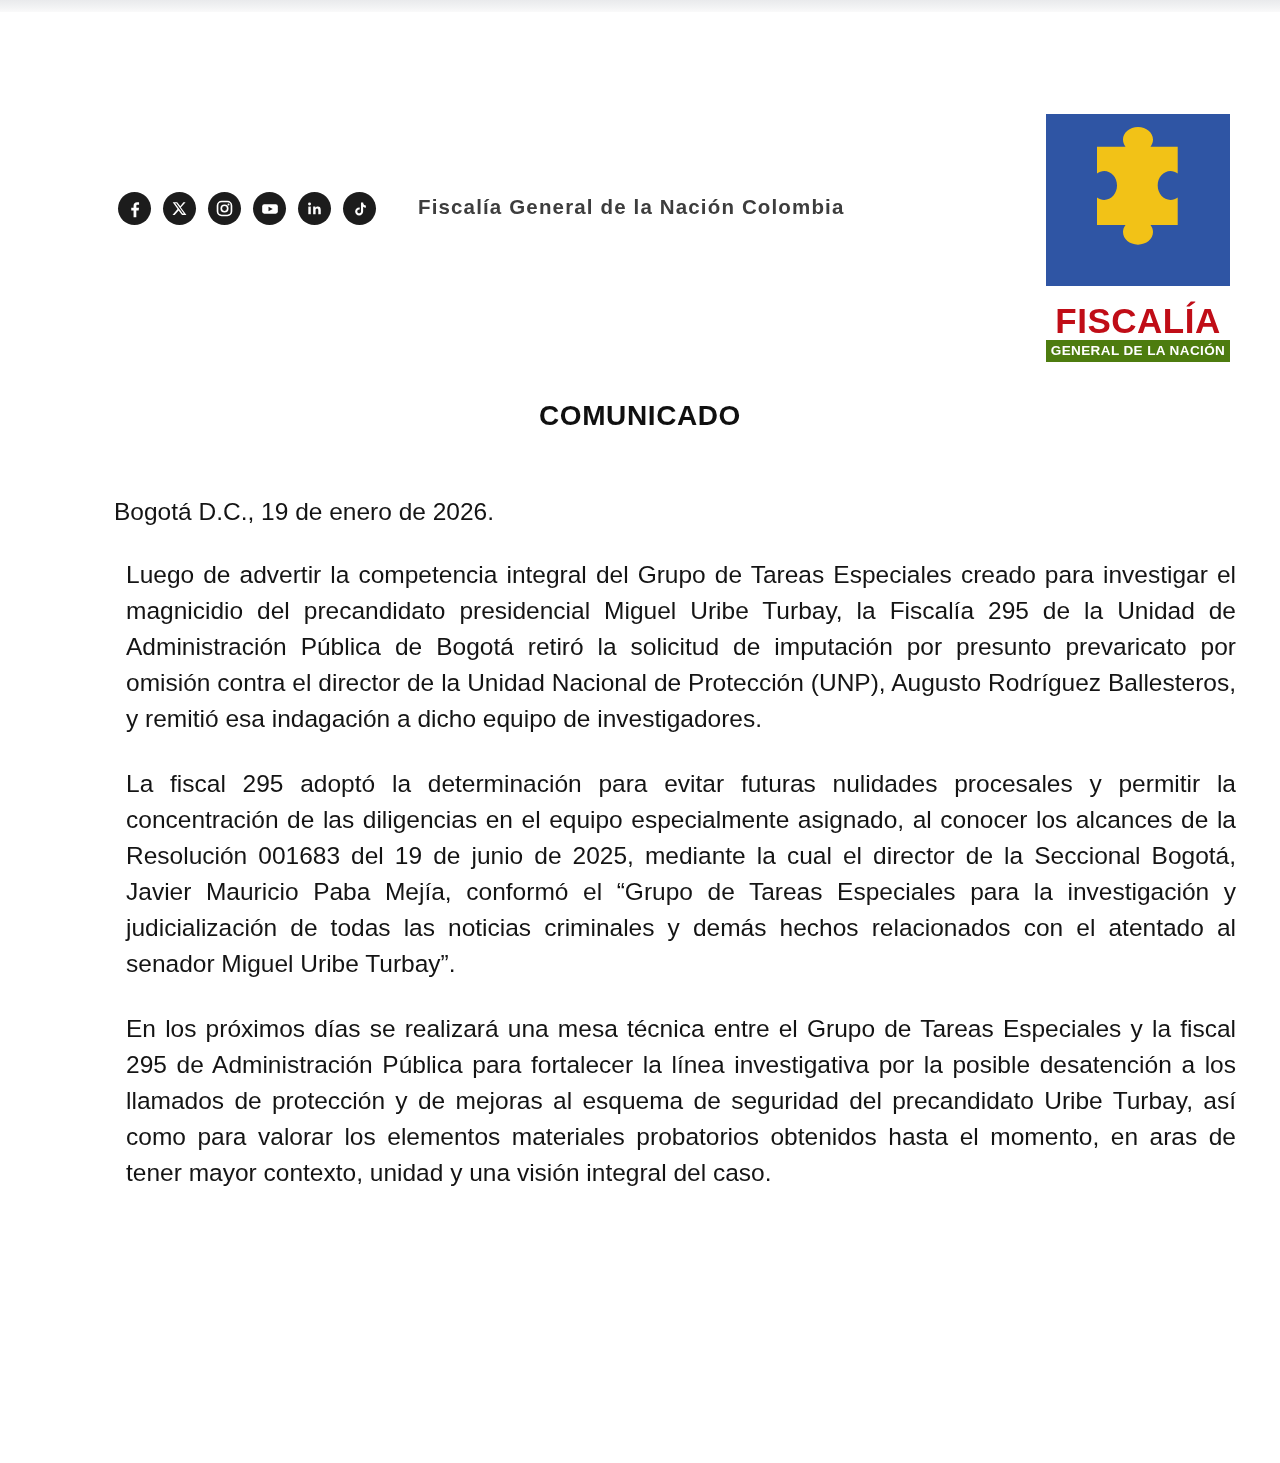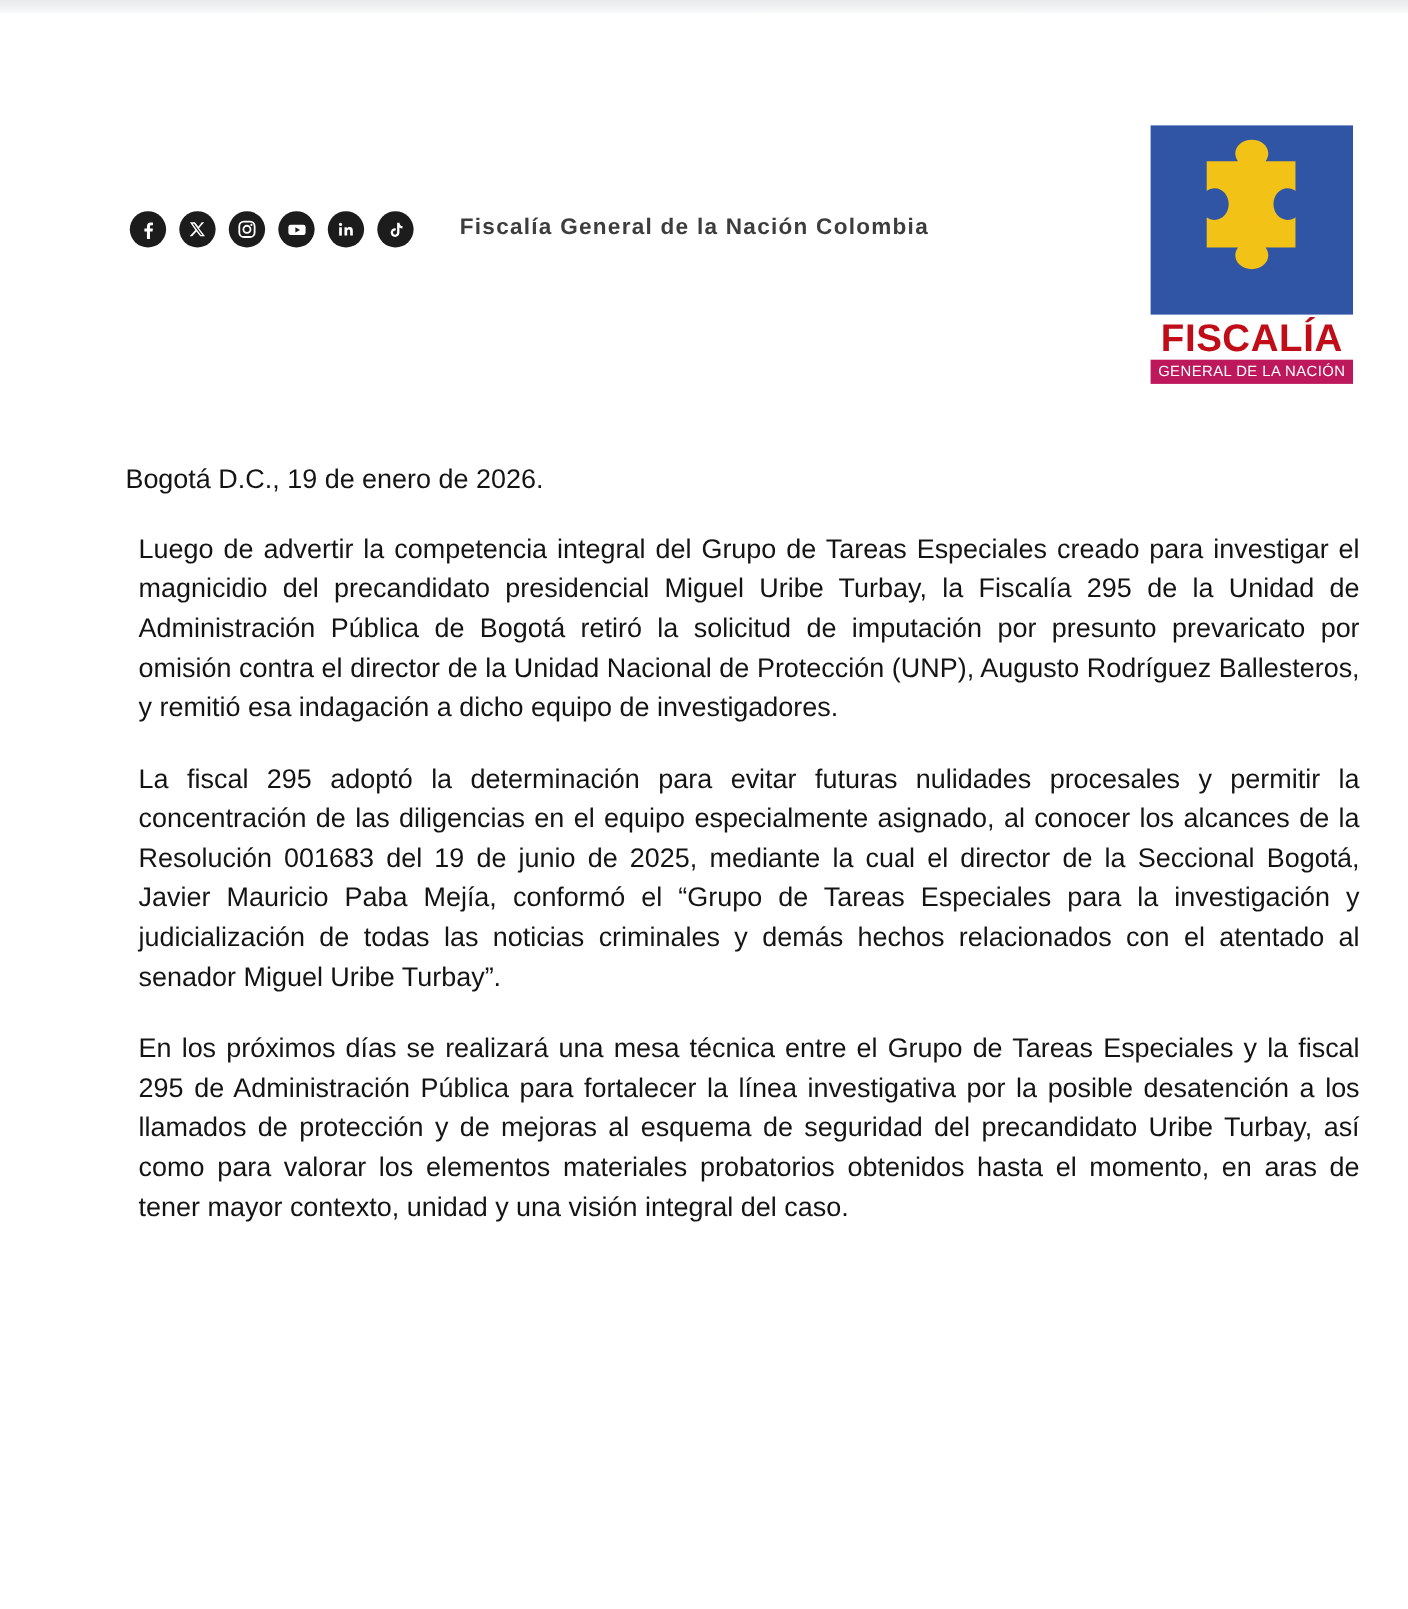--- a/index.html
+++ b/index.html
@@ -95,30 +95,30 @@
     transform: translate(-50%, -50%);
   }
   .logo-wordmark {
     width: 184px;
     text-align: center;
     font-weight: bold;
     color: #c00d17;
     font-size: 35px;
     letter-spacing: 0.5px;
     line-height: 1.08;
-    padding-top: 3px;
+    padding-top: 16px;
     font-family: "Liberation Sans", "DejaVu Sans", sans-serif;
   }
   .logo-subbar {
     width: 184px;
-    background: #be185d;
+    background: #4d7c0f;
     color: #ffffff;
     text-align: center;
     font-size: 13.5px;
-    font-weight: normal;
+    font-weight: bold;
     letter-spacing: 0.4px;
     padding: 3px 0 4px 0;
     box-sizing: border-box;
     font-family: "Liberation Sans", "DejaVu Sans", sans-serif;
   }
 
   
   .doc {
     position: absolute;
     left: 0;
@@ -233,20 +233,21 @@
         </svg>
       </div>
       <div class="logo-wordmark">FISCALÍA</div>
       <div class="logo-subbar">GENERAL DE LA NACIÓN</div>
     </div>
 
   </div>
 
   <div class="doc">
 
+    <h1 class="doc-title">COMUNICADO</h1>
 
     <div class="doc-body">
       <p class="dateline">Bogotá D.C., 19 de enero de 2026.</p>
       <p class="para">Luego de advertir la competencia integral del Grupo de Tareas Especiales creado para investigar el magnicidio del precandidato presidencial Miguel Uribe Turbay, la Fiscalía 295 de la Unidad de Administración Pública de Bogotá retiró la solicitud de imputación por presunto prevaricato por omisión contra el director de la Unidad Nacional de Protección (UNP), Augusto Rodríguez Ballesteros, y remitió esa indagación a dicho equipo de investigadores.</p>
       <p class="para">La fiscal 295 adoptó la determinación para evitar futuras nulidades procesales y permitir la concentración de las diligencias en el equipo especialmente asignado, al conocer los alcances de la Resolución 001683 del 19 de junio de 2025, mediante la cual el director de la Seccional Bogotá, Javier Mauricio Paba Mejía, conformó el “Grupo de Tareas Especiales para la investigación y judicialización de todas las noticias criminales y demás hechos relacionados con el atentado al senador Miguel Uribe Turbay”.</p>
       <p class="para">En los próximos días se realizará una mesa técnica entre el Grupo de Tareas Especiales y la fiscal 295 de Administración Pública para fortalecer la línea investigativa por la posible desatención a los llamados de protección y de mejoras al esquema de seguridad del precandidato Uribe Turbay, así como para valorar los elementos materiales probatorios obtenidos hasta el momento, en aras de tener mayor contexto, unidad y una visión integral del caso.</p>
     </div>
 
   </div>
 

